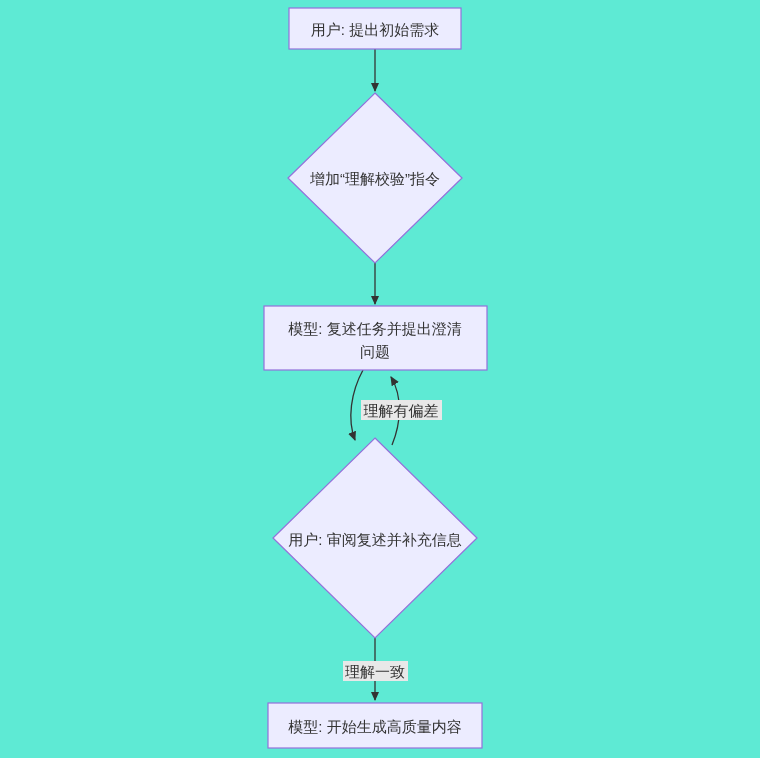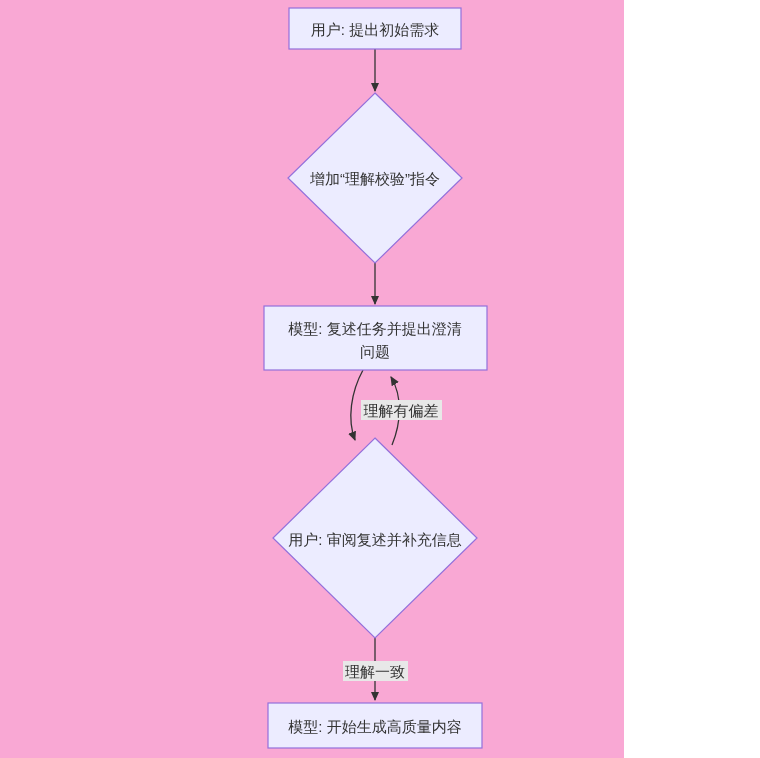--- a/index.html
+++ b/index.html
@@ -1,24 +1,24 @@
 <!DOCTYPE html>
 <html><head>
 <meta charset="utf-8">
 <style>
   html, body {
     margin: 0;
     padding: 0;
     background: #ffffff;
   }
   .page {
-    width: 624px;
+    width: 760px;
     height: 758px;
     position: relative;
-    background: #f9a8d4;
+    background: #5eead4;
     overflow: hidden;
   }
   svg {
     display: block;
   }
   .node-label, .edge-label {
     font-family: "Liberation Sans", "DejaVu Sans", sans-serif;
     font-size: 15px;
   }
   .node-shape {

